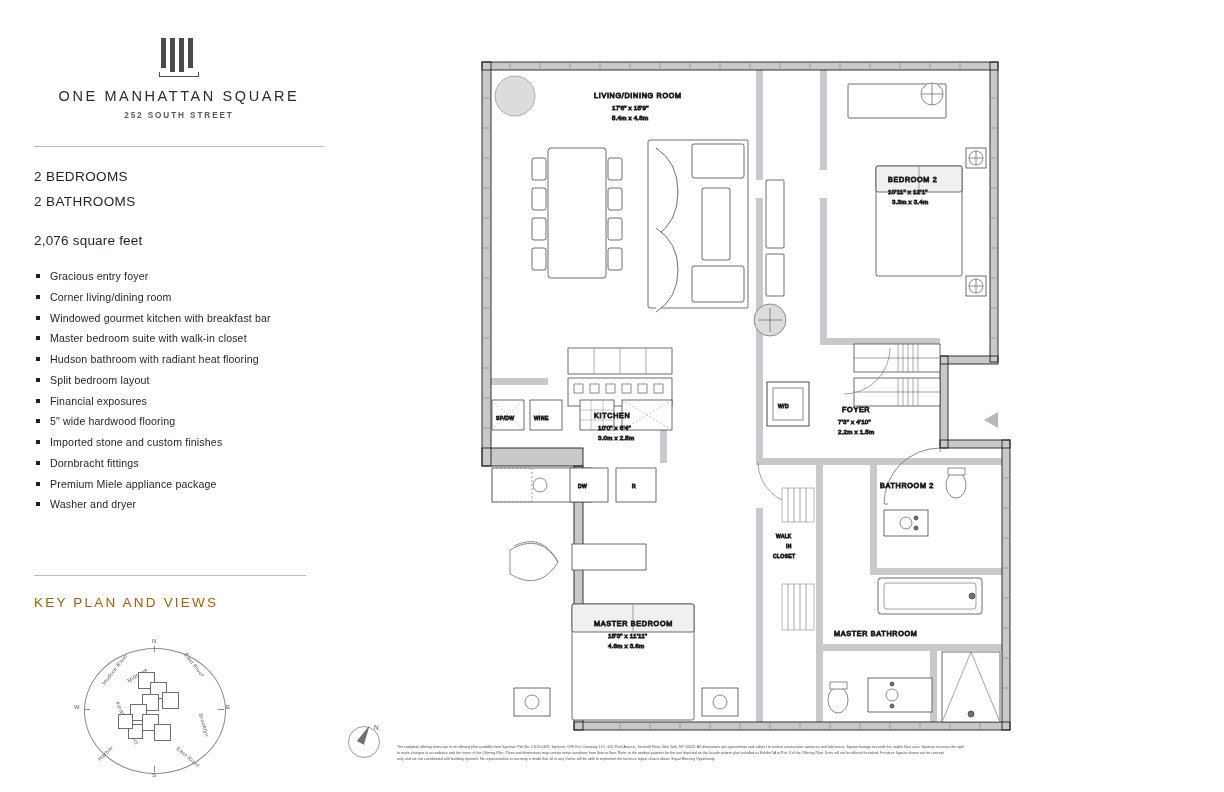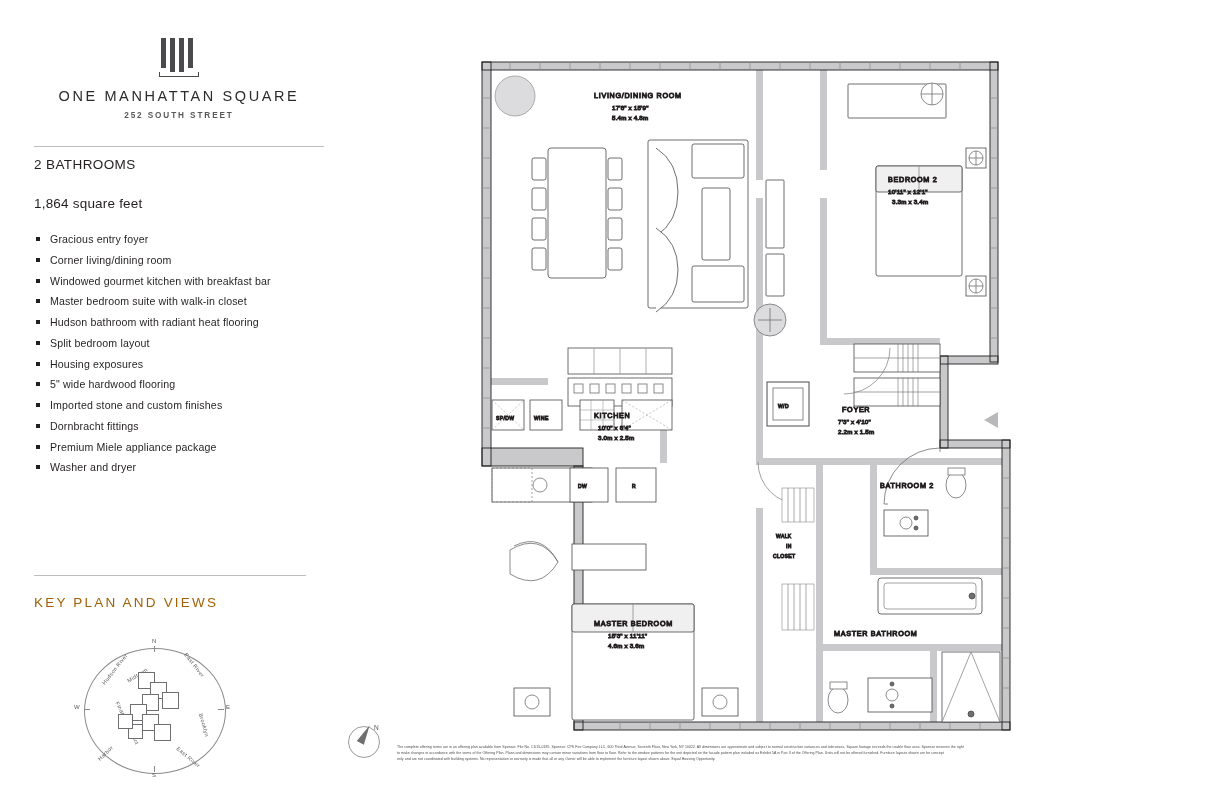--- a/index.html
+++ b/index.html
@@ -282,32 +282,33 @@
       <div class="bar b4"></div>
       <div class="base"></div>
     </div>
     <div id="brand-name">ONE MANHATTAN SQUARE</div>
     <div id="brand-sub">252 SOUTH STREET</div>
   </div>
 
   <hr class="rule">
 
 
+  <div class="spec-line first">2 BEDROOMS</div>
   <div class="spec-line">2 BATHROOMS</div>
 
-  <div class="area-line first">1,864 square feet</div>
+  <div class="area-line first">2,076 square feet</div>
 
   <ul id="features">
     <li>Gracious entry foyer</li>
     <li>Corner living/dining room</li>
     <li>Windowed gourmet kitchen with breakfast bar</li>
     <li>Master bedroom suite with walk-in closet</li>
     <li>Hudson bathroom with radiant heat flooring</li>
     <li>Split bedroom layout</li>
-    <li>Housing exposures</li>
+    <li>Financial exposures</li>
     <li>5" wide hardwood flooring</li>
     <li>Imported stone and custom finishes</li>
     <li>Dornbracht fittings</li>
     <li>Premium Miele appliance package</li>
     <li>Washer and dryer</li>
   </ul>
 
   <div id="keyplan-rule"></div>
   <div id="keyplan-title">KEY PLAN AND VIEWS</div>
 

